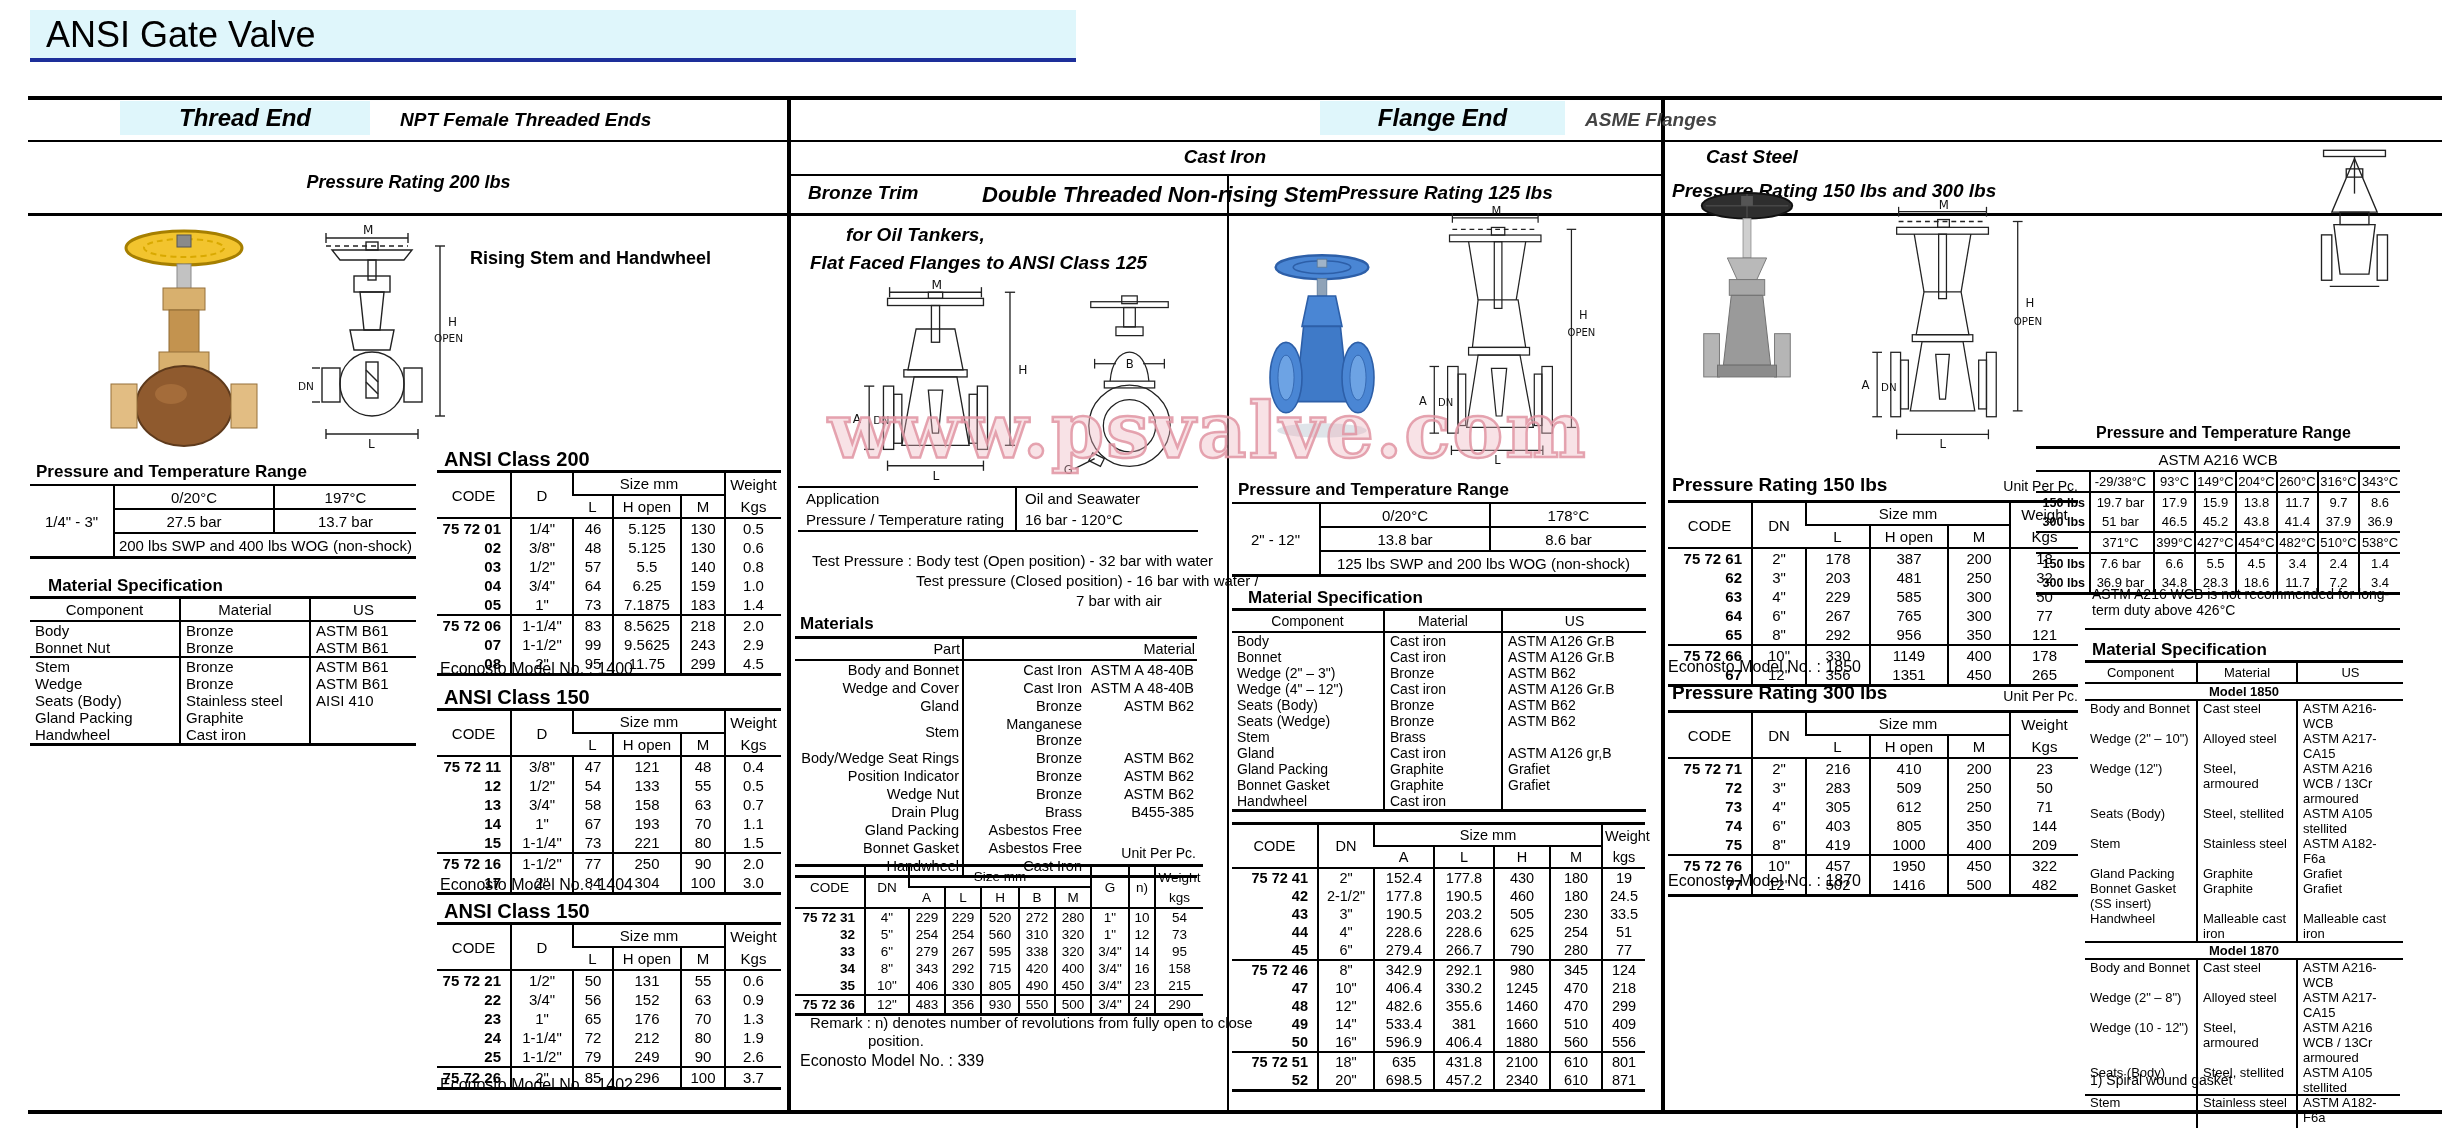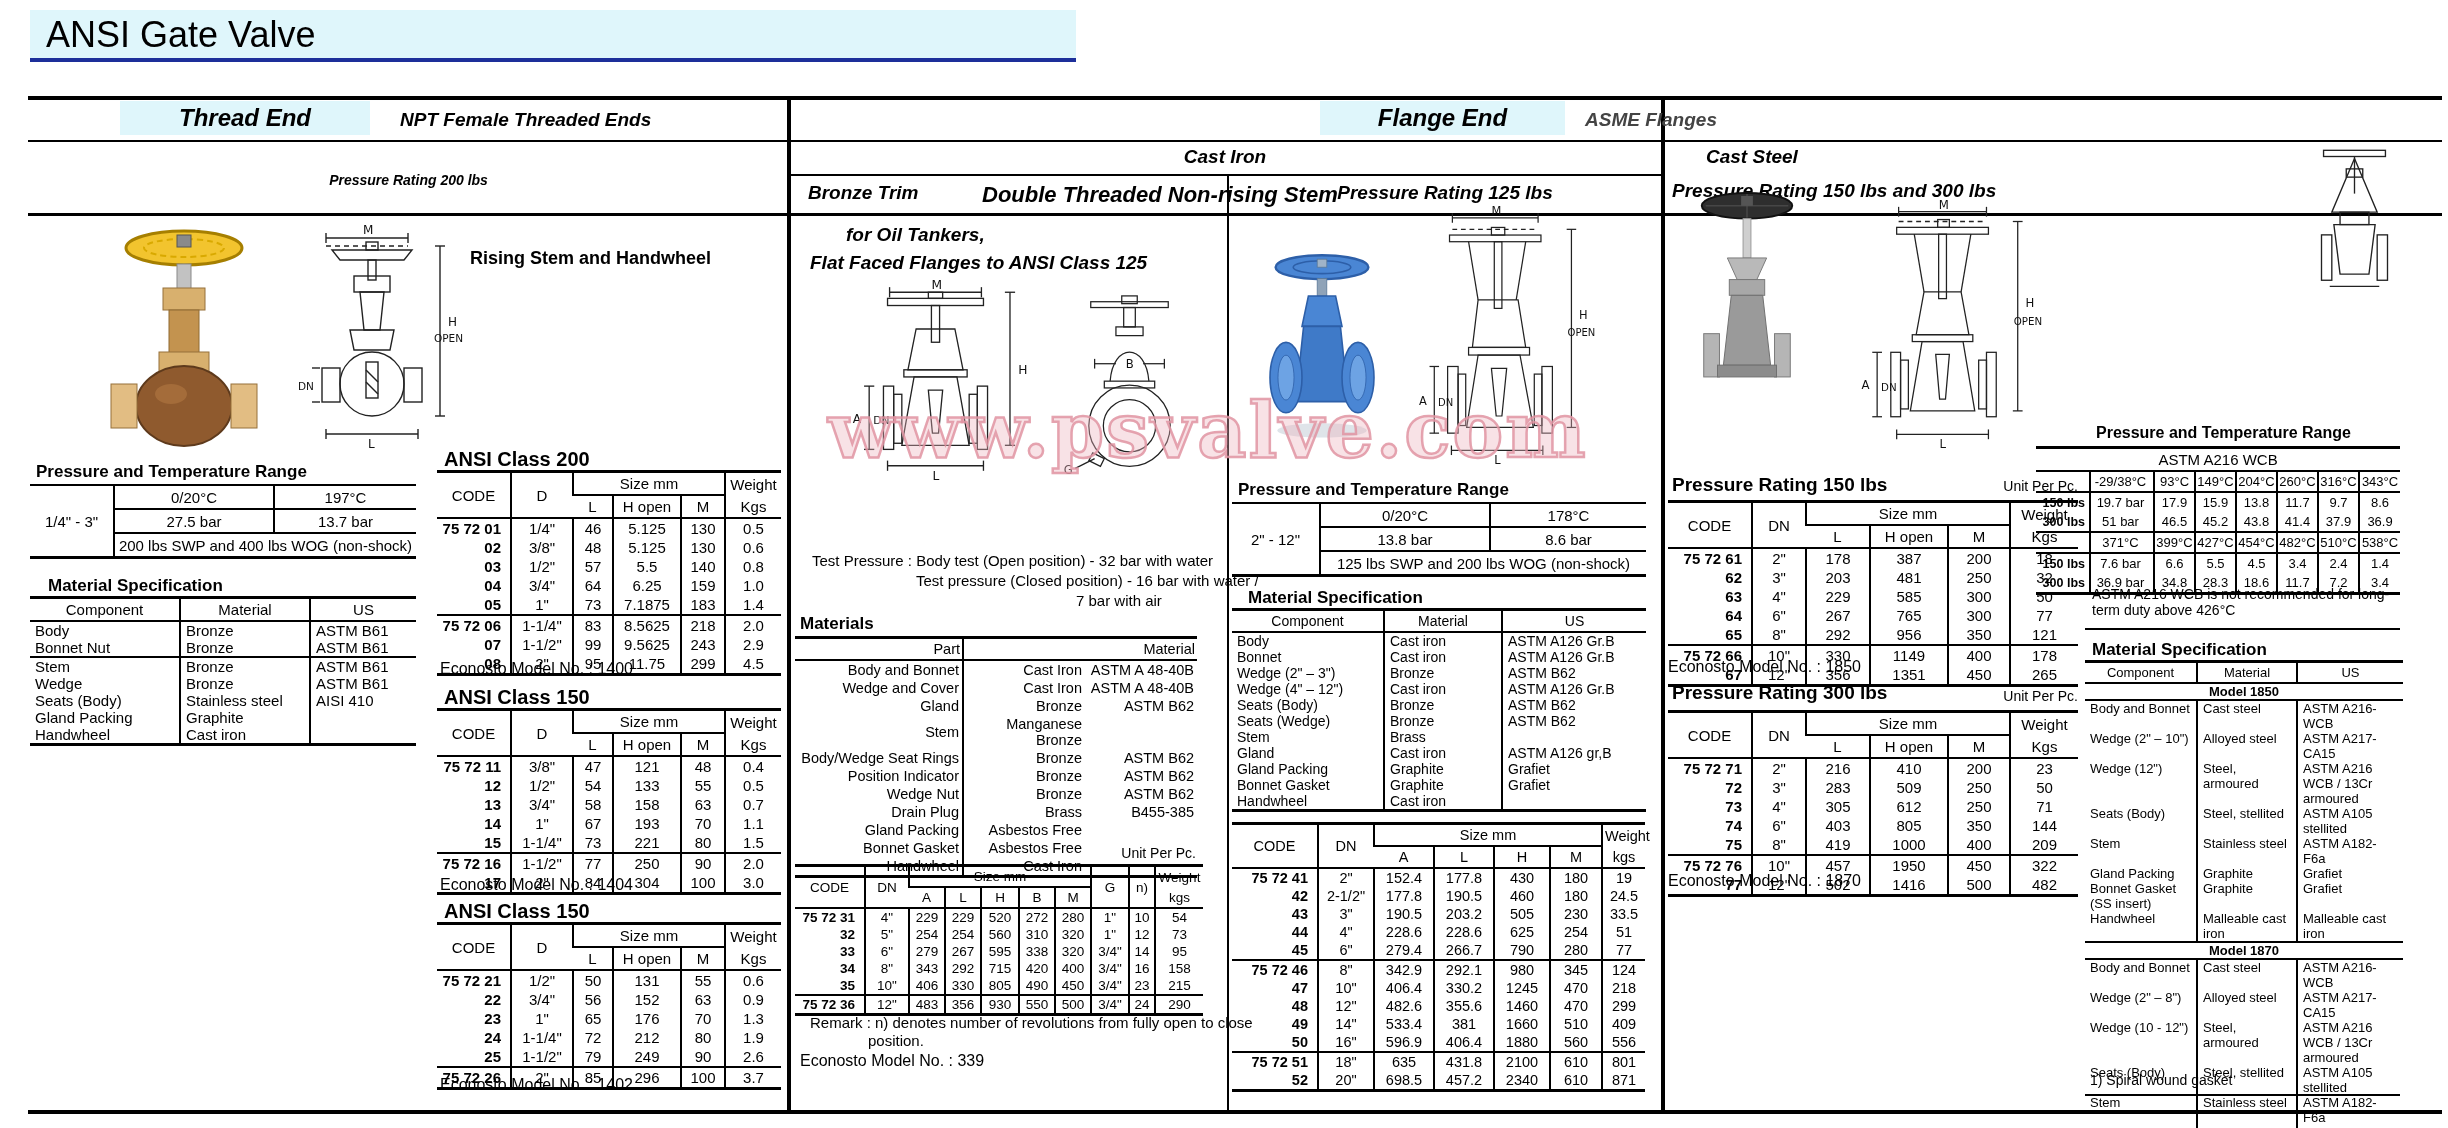--- a/index.html
+++ b/index.html
@@ -67,21 +67,21 @@
   <div class="ln" style="left:28px;top:1110px;width:2414px;height:4px"></div>
   <div class="ln" style="left:787px;top:96px;width:4px;height:1018px"></div>
   <div class="ln" style="left:1661px;top:96px;width:4px;height:1018px"></div>
   <div class="ln" style="left:1227px;top:174px;width:2px;height:936px"></div>
 
   <div class="abs hl bi ctr" style="left:120px;top:101px;width:250px;height:34px;font-size:24px;line-height:34px">Thread End</div>
   <div class="abs bi" style="left:400px;top:109px;font-size:19px">NPT Female Threaded Ends</div>
   <div class="abs hl bi ctr" style="left:1320px;top:101px;width:245px;height:34px;font-size:24px;line-height:34px">Flange End</div>
   <div class="abs bi" style="left:1585px;top:109px;font-size:19px;color:#444">ASME Flanges</div>
 
-  <div class="abs bi ctr" style="left:30px;top:172px;width:757px;font-size:14px">Pressure Rating 200 lbs</div>
+  <div class="abs bi ctr" style="left:30px;top:172px;width:757px;font-size:18px">Pressure Rating 200 lbs</div>
   <div class="abs bi ctr" style="left:790px;top:146px;width:870px;font-size:19px">Cast Iron</div>
   <div class="abs bi" style="left:808px;top:182px;font-size:19px">Bronze Trim</div>
   <div class="abs bi" style="left:982px;top:182px;font-size:22px">Double Threaded Non-rising Stem</div>
   <div class="abs bi ctr" style="left:1229px;top:182px;width:432px;font-size:19px">Pressure Rating 125 lbs</div>
   <div class="abs bi" style="left:1706px;top:146px;font-size:19px">Cast Steel</div>
   <div class="abs bi" style="left:1672px;top:180px;font-size:19px">Pressure Rating 150 lbs and 300 lbs</div>
 
   <div class="wm">www.psvalve.com</div>
 
   <svg class="abs" style="left:108px;top:222px" width="152" height="228" viewBox="0 0 150 228">
@@ -523,20 +523,36 @@
         <line x1="116" y1="69" x2="116" y2="79"></line>
       <circle cx="80" cy="138" r="42"></circle>
         <circle cx="80" cy="138" r="27"></circle>
       <polygon points="42,166 54,172 50,180 38,174"></polygon>
       <line x1="24" y1="182" x2="44" y2="172"></line>
     </g>
     <text class="dim" x="76" y="78">B</text>
     <text class="dim" x="12" y="188">G</text>
   </svg>
 
+  <table class="abs app" style="left:798px;top:486px;width:400px">
+    <colgroup>
+        <col style="width:218px">
+        <col style="width:182px">
+      </colgroup>
+    <tbody>
+        <tr>
+          <td>Application</td>
+          <td>Oil and Seawater</td>
+        </tr>
+    <tr>
+          <td>Pressure / Temperature rating</td>
+          <td>16 bar - 120°C</td>
+        </tr>
+  </tbody>
+    </table>
 
   <div class="abs" style="left:812px;top:552px;font-size:15px">Test Pressure : Body test (Open position) - 32 bar with water</div>
   <div class="abs" style="left:916px;top:572px;font-size:15px">Test pressure (Closed position) - 16 bar with water /</div>
   <div class="abs" style="left:1076px;top:592px;font-size:15px">7 bar with air</div>
 
   <div class="abs b" style="left:800px;top:614px;font-size:17px">Materials</div>
   <table class="abs tbl matmid" style="left:795px;top:636px;width:402px;font-size:14.5px">
     <colgroup>
         <col style="width:168px">
         <col style="width:122px">

